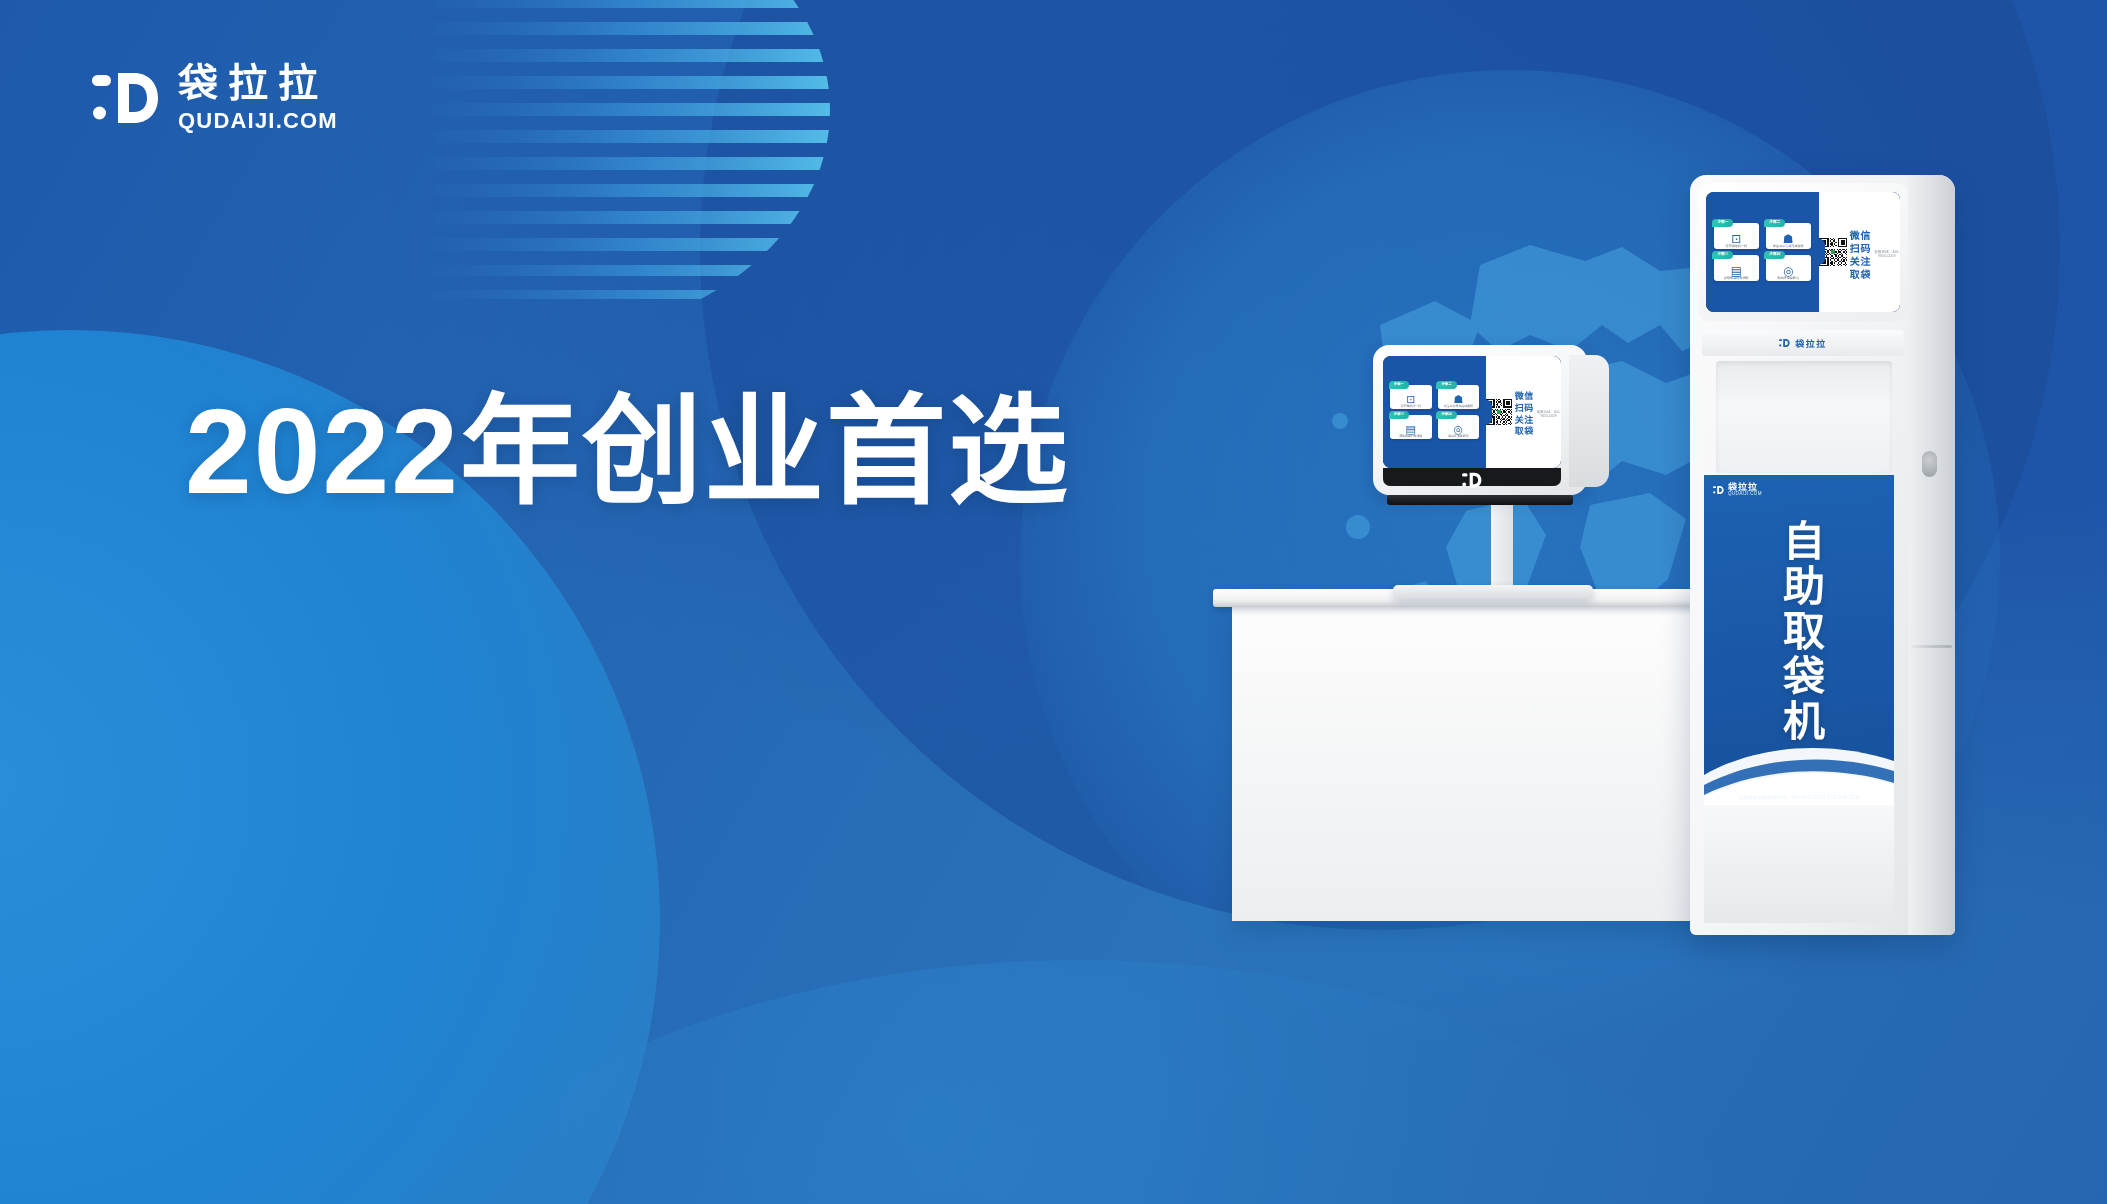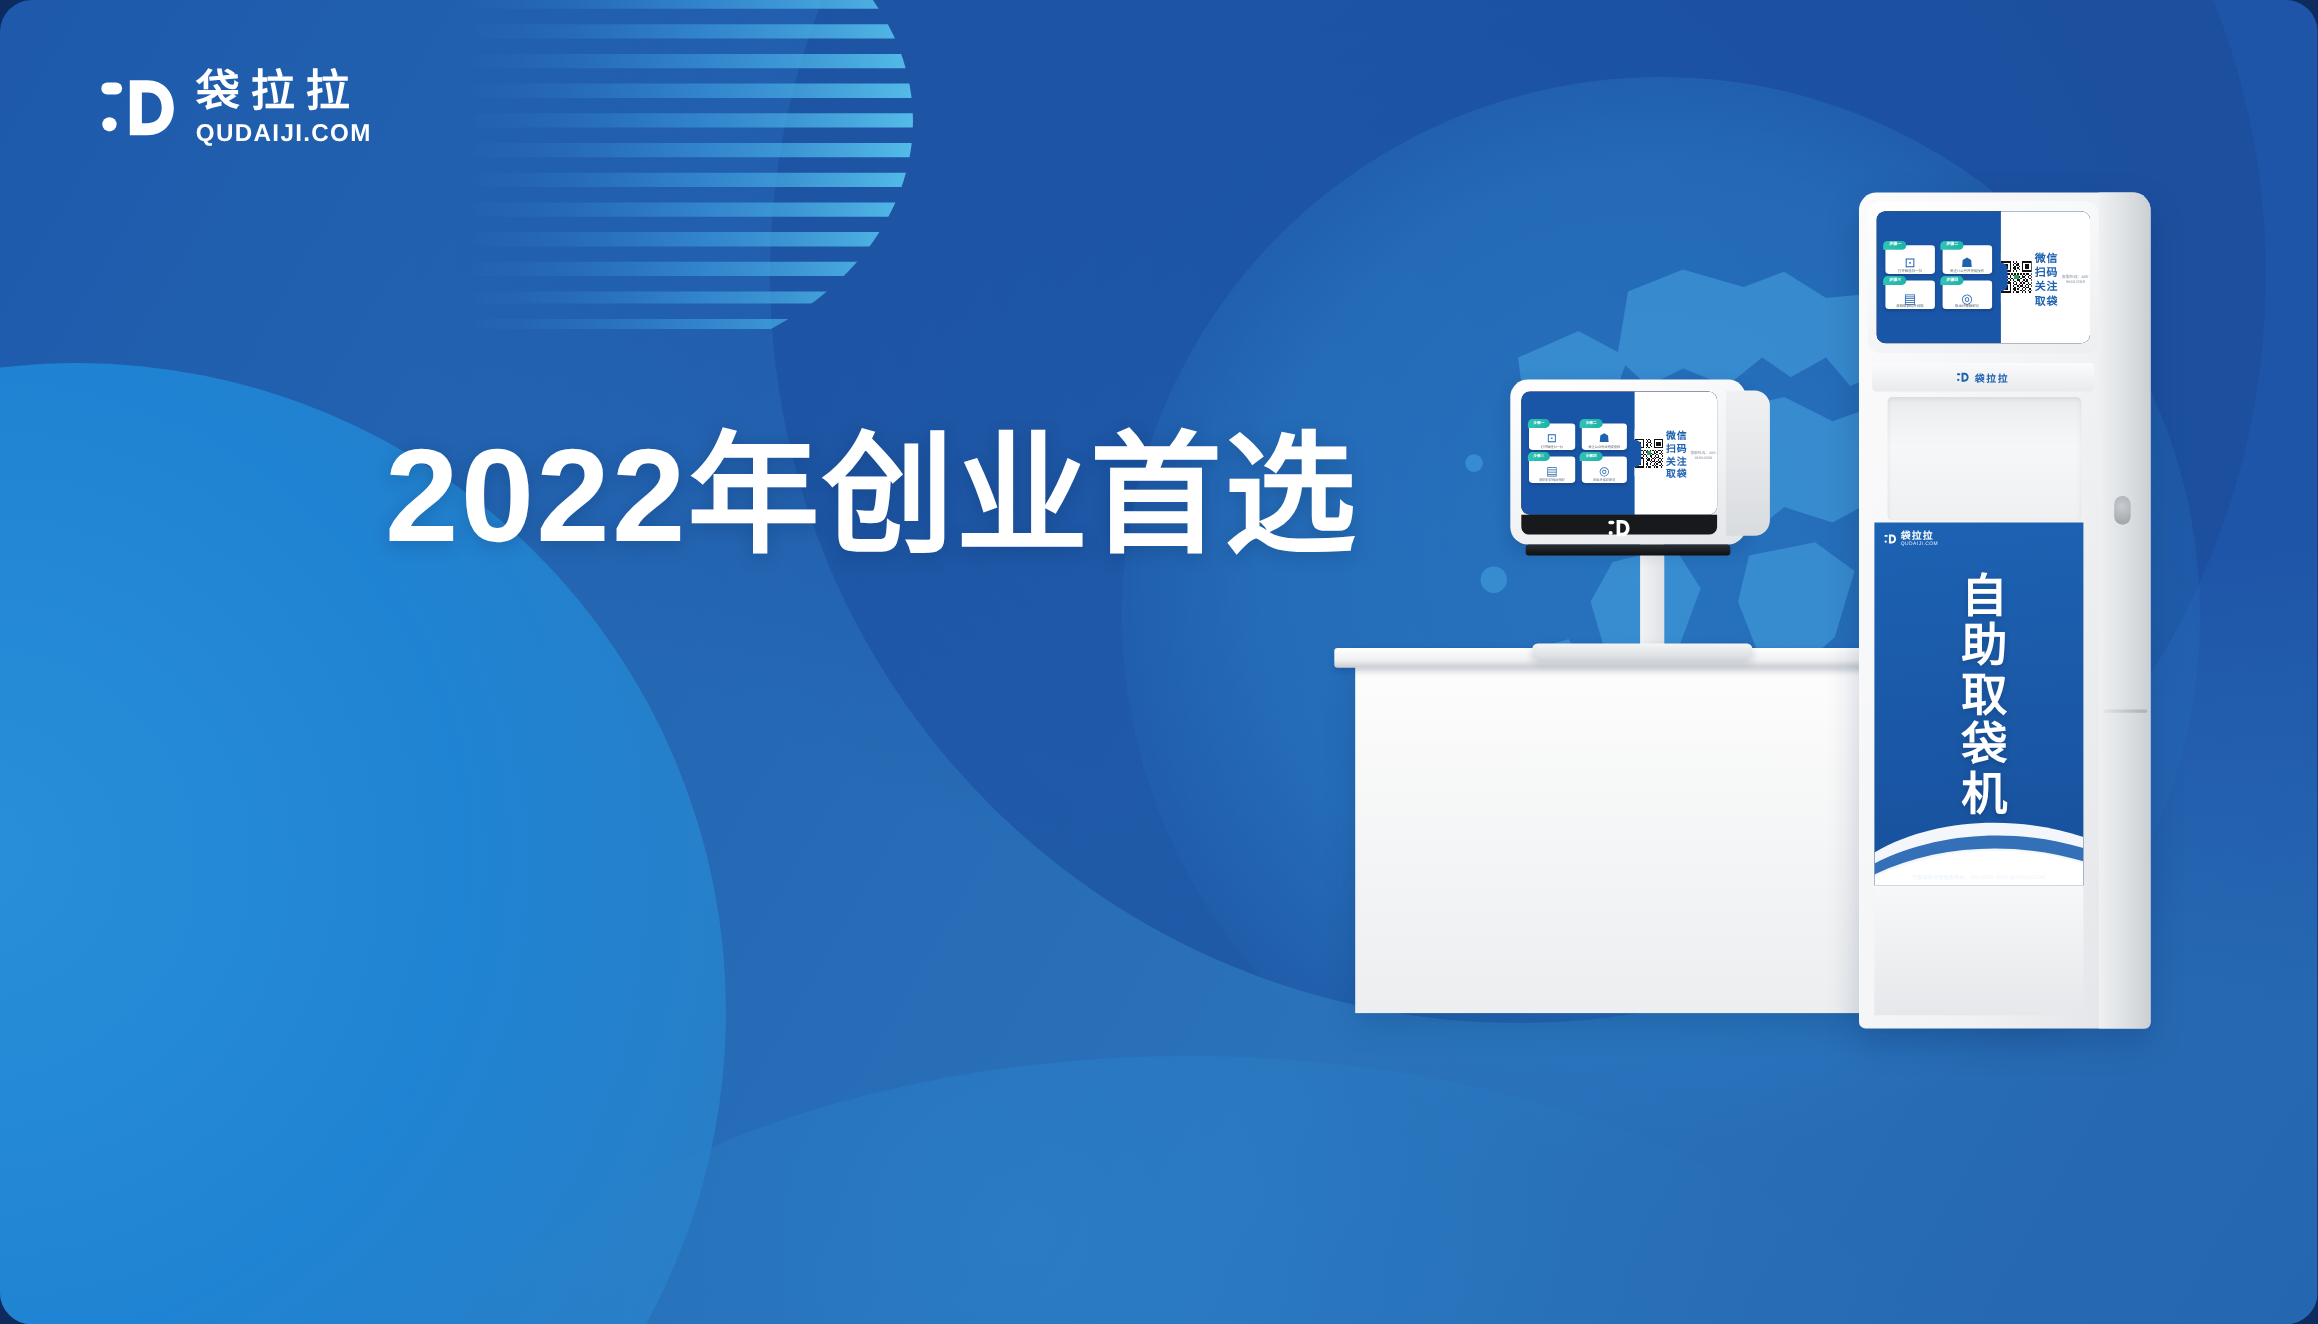--- a/index.html
+++ b/index.html
@@ -4,21 +4,20 @@
 <title>袋拉拉 环保袋取袋机</title>
 <style>
   html,body{margin:0;padding:0;background:#0d2b5e;}
   *{box-sizing:border-box;}
   .stage{
     position:relative;width:2107px;height:1204px;overflow:hidden;
     font-family:"Liberation Sans","DejaVu Sans",sans-serif;
     background:
       radial-gradient(115% 95% at 88% 18%, #1f55a8 0%, #1f55a8 26%, rgba(31,85,168,0) 62%),
       linear-gradient(120deg,#1e59ab 0%,#2569b4 38%,#2a72ba 62%,#2566b0 100%);
-    border-radius: 29px;
   }
 
   
   .bg-layer{position:absolute;inset:0;overflow:hidden;}
 
   .circle-big{
     position:absolute;left:-520px;top:330px;width:1180px;height:1180px;border-radius:50%;
     background:radial-gradient(circle at 42% 38%,#2a93dd 0%,#1f86d6 45%,#2a7fc6 78%,#2a74bd 100%);
     opacity:.92;
   }
@@ -58,21 +57,21 @@
     color:#fff;font-size:22px;font-weight:700;letter-spacing:1.2px;line-height:1.2;
     margin-top:4px;white-space:nowrap;
   }
 
   
   .copy{position:absolute;left:185px;top:355px;width:1050px;}
   .h1{
     color:#fff;font-size:120px;font-weight:700;line-height:1.30;letter-spacing:4px;
     margin:0;white-space:nowrap;text-shadow:0 3px 16px rgba(6,30,70,.22);
   }
-  .h1.second{margin-top:18px;letter-spacing:2px;text-align:right;}
+  .h1.second{margin-top:18px;letter-spacing:2px;}
   .sub{
     color:#fff;font-size:38px;font-weight:400;letter-spacing:9px;margin-top:78px;
     white-space:nowrap;opacity:.97;
   }
 
   
   .counter{
     position:absolute;left:1232px;top:601px;width:640px;height:320px;
     background:linear-gradient(180deg,#fdfdfd 0%,#f4f5f6 55%,#eceef0 100%);
     box-shadow:0 10px 26px rgba(8,34,78,.18);

